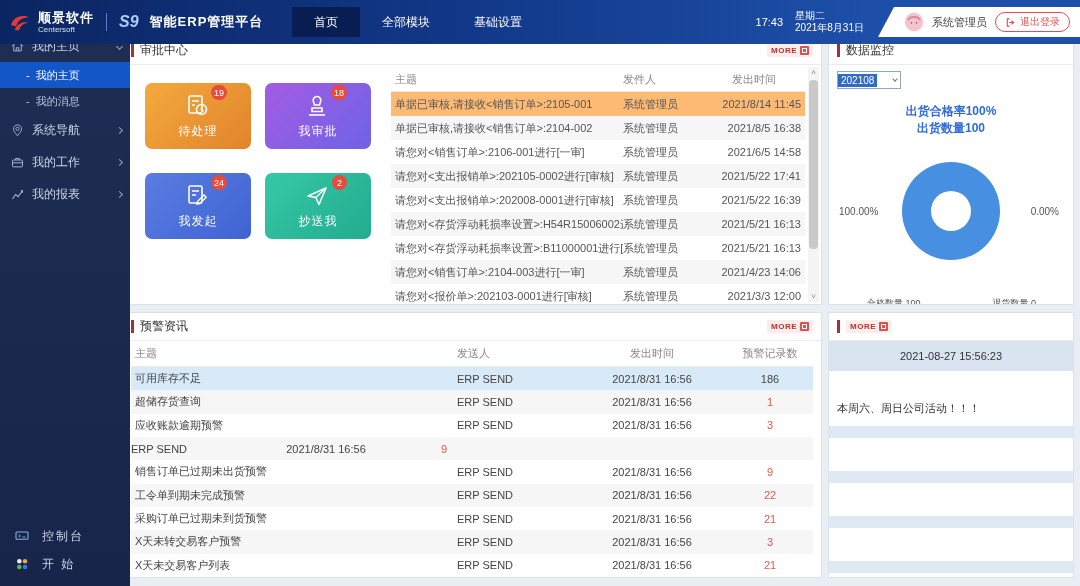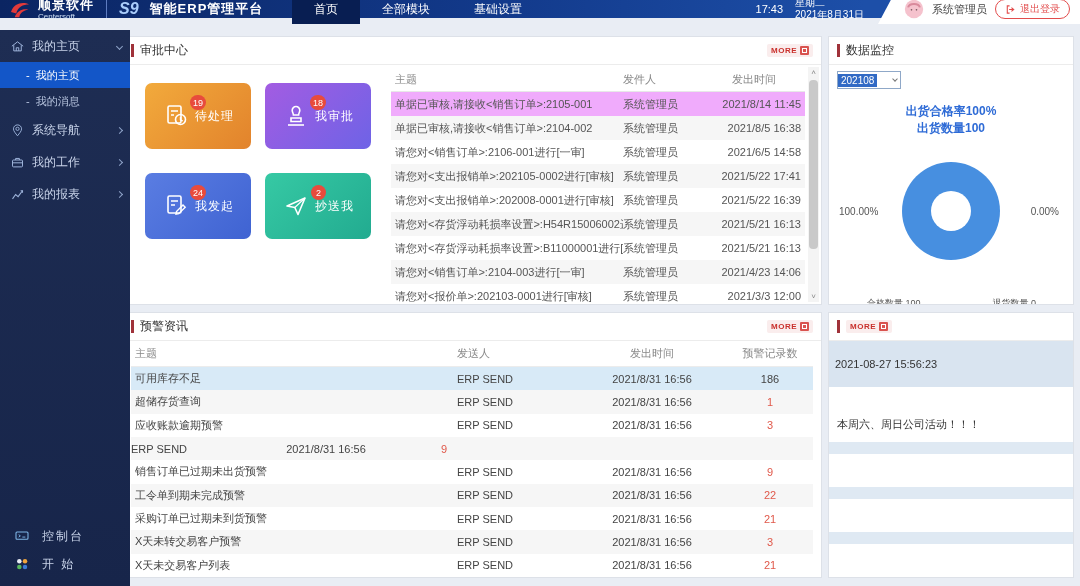--- a/index.html
+++ b/index.html
@@ -1,20 +1,20 @@
 <!DOCTYPE html>
 <html><head>
 <meta charset="utf-8">
 <style>
   * { margin:0; padding:0; box-sizing:border-box; }
   html,body { width:1080px; height:586px; overflow:hidden; background:#e9edf4;
     font-family:"Liberation Sans","DejaVu Sans",sans-serif; }
 
   
-  .topbar { position:absolute; left:0; top:0; width:1080px; height:18px;
+  .topbar { position:absolute; left:0; top:0; width:1080px; height:44px;
     background:linear-gradient(90deg,#0b2562 0%,#12398a 45%,#1d4fa8 80%);
     display:flex; align-items:center; color:#fff; z-index:5; }
   .logo-area { display:flex; align-items:center; gap:6px; padding-left:8px; width:292px; flex:none; }
   .logo-swirl { width:24px; height:24px; flex:none; }
   .brand-block { line-height:1; }
   .brand-cn { font-size:13px; font-weight:bold; letter-spacing:1px; }
   .brand-en { font-size:8px; color:#cfe0f5; margin-top:2px; }
   .logo-sep { width:1px; height:18px; background:#5e7cc0; margin:0 6px; }
   .s9 { font-size:16px; font-weight:bold; font-style:italic; color:#aacdfb; margin-right:5px; }
   .product { font-size:13px; font-weight:bold; letter-spacing:1px; }
@@ -63,35 +63,35 @@
   .more-btn { display:flex; align-items:center; gap:3px; background:#faeded; border-radius:2px;
     padding:2px 4px; cursor:pointer; }
   .more-txt { font-size:8px; font-weight:bold; color:#c9302c; letter-spacing:.5px; }
   .more-ico { width:9px; height:9px; background:#d9534f; border-radius:1px; position:relative; }
   .more-ico::after { content:""; position:absolute; inset:2px; border:1px solid #fff; }
 
   
   .appr-body { flex:1; display:flex; min-height:0; }
   .tiles { width:262px; flex:none; padding:18px 0 0 22px; display:grid;
     grid-template-columns:106px 106px; grid-template-rows:66px 66px; gap:24px 14px; }
-  .tile { border-radius:7px; color:#fff; display:flex; flex-direction:row; align-items:center;
+  .tile { border-radius:7px; color:#fff; display:flex; flex-direction:column; align-items:center;
     justify-content:center; gap:3px; cursor:pointer; position:relative; }
   .tile-iconwrap { position:relative; width:30px; height:28px; }
   .tile-iconwrap svg { width:28px; height:28px; }
   .badge { position:absolute; top:-7px; right:-14px; min-width:15px; height:15px; border-radius:8px;
     background:#e84b3c; color:#fff; font-size:9px; display:flex; align-items:center;
     justify-content:center; padding:0 3px; }
   .tile-label { font-size:12px; letter-spacing:1px; }
 
   .appr-table { flex:1; min-width:0; display:flex; flex-direction:column; padding:2px 16px 0 6px; position:relative; }
   .t-head { display:flex; height:25px; align-items:center; border-bottom:1px solid #e8e8e8;
     font-size:11px; color:#888; flex:none; }
   .a-row { display:flex; height:24px; align-items:center; font-size:11px; color:#555; cursor:pointer; }
   .a-row:nth-child(even) { background:#f6f6f6; }
-  .a-row.sel { background:#f0abfc; }
+  .a-row.sel { background:#fdba74; }
   .c-subj { flex:1; min-width:0; white-space:nowrap; overflow:hidden; padding-left:4px; }
   .c-sender { width:84px; flex:none; }
   .c-time { width:98px; flex:none; text-align:right; padding-right:4px; }
   .scrollbar { position:absolute; right:2px; top:2px; bottom:2px; width:11px; background:#f4f4f4; }
   .sb-arrow { height:11px; font-size:8px; color:#888; text-align:center; line-height:11px; cursor:pointer; }
   .sb-thumb { position:absolute; top:13px; left:1px; width:9px; height:72%; background:#c9c9c9; border-radius:4px; cursor:pointer; }
 
   
   .alert-body { flex:1; display:flex; flex-direction:column; padding:0 8px; min-height:0; }
   .al-head { display:flex; height:26px; align-items:center; font-size:11px; color:#888; flex:none;
@@ -121,21 +121,21 @@
     width:40px; height:40px; border-radius:50%; background:#fff; }
   .donut-lab { position:absolute; top:50%; transform:translateY(-50%); font-size:10px; color:#555; }
   .donut-lab.left { left:2px; }
   .donut-lab.right { right:6px; }
   .legend { display:flex; justify-content:flex-start; gap:14px; margin-top:16px; padding-left:10px; }
   .leg-item { display:flex; align-items:center; gap:4px; font-size:9px; color:#555; }
   .leg-swatch { width:16px; height:8px; border-radius:2px; flex:none; }
 
   
   .ann-body { flex:1; overflow:hidden; display:flex; flex-direction:column; }
-  .ann-date { background:#d9e4f0; font-size:11px; color:#333; padding:17px 6px; flex:none; }
+  .ann-date { background:#d9e4f0; font-size:11px; color:#333; padding:9px 6px; flex:none;text-align:center; }
   .ann-text { font-size:11px; color:#333; padding:6px 8px 10px; flex:none;margin-top:24px; }
   .ann-empty-date { height:12px; background:#dfe9f3; flex:none; }
   .ann-empty-body { height:33px; background:#fff; flex:none; }
   .ann-empty-body.tall { height:58px; }
 </style>
 </head>
 <body>
 
 <div class="topbar">
   <div class="logo-area">

